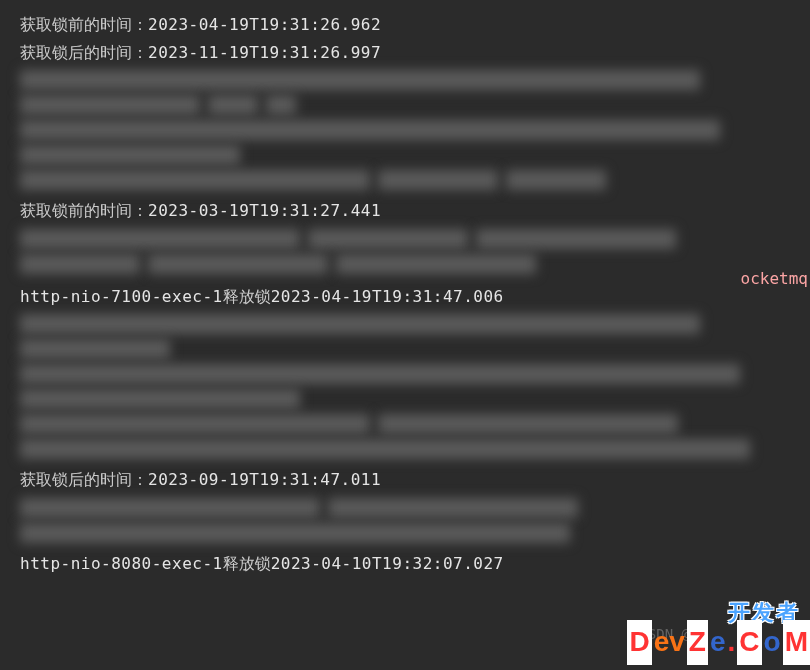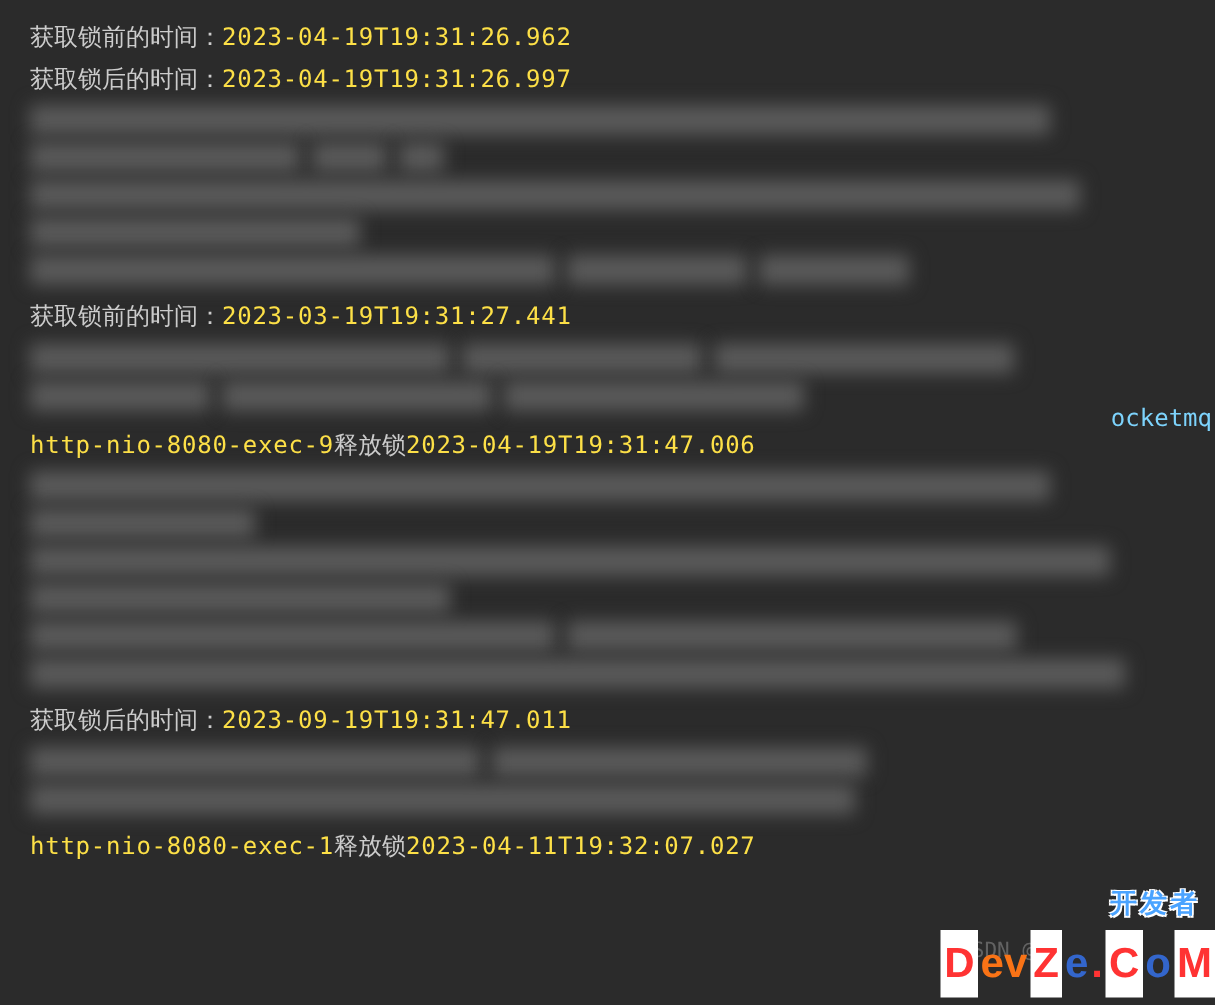--- a/index.html
+++ b/index.html
@@ -20,21 +20,21 @@
       line-height: 1.6;
     }
     .log-line {
       white-space: nowrap;
       margin-bottom: 2px;
     }
     .log-label {
       color: #cccccc;
     }
     .log-time {
-      color: #fde047;
+      color: #e5e5e5;
       letter-spacing: 0.5px;
     }
     .blur-row {
       display: flex;
       gap: 8px;
       margin: 5px 0;
     }
     .blur-seg {
       background: #5a5a5a;
       height: 20px;
@@ -49,54 +49,54 @@
       align-items: center;
       gap: 2px;
     }
     .watermark-text {
       font-family: Arial, sans-serif;
       font-size: 28px;
       font-weight: bold;
     }
     .watermark-cn {
       position: absolute;
-      bottom: 53px;
+      bottom: 40px;
       right: 10px;
       font-family: "SimHei", sans-serif;
-      font-size: 18px;
+      font-size: 22px;
       font-weight: bold;
       color: #4aa3ff;
       text-shadow: 1px 1px 0 #fff, -1px -1px 0 #fff, 1px -1px 0 #fff, -1px 1px 0 #fff;
       letter-spacing: 2px;
     }
     .csdn-wm {
       position: absolute;
       bottom: 25px;
       right: 120px;
       color: #888;
       font-size: 14px;
       opacity: 0.6;
     }
     .frag {
       position: absolute;
       right: 2px;
       top: 266px;
-      color: #7dd3fc;
+      color: #fca5a5;
       font-size: 16px;
     }
   </style>
 </head>
 <body>
 
 <div class="log-line">
   <span class="log-label">获取锁前的时间：</span><span class="log-time">2023-04-19T19:31:26.962</span>
 </div>
 
 <div class="log-line">
-  <span class="log-label">获取锁后的时间：</span><span class="log-time">2023-04-19T19:31:26.997</span>
+  <span class="log-label">获取锁后的时间：</span><span class="log-time">2023-11-19T19:31:26.997</span>
 </div>
 
 <div>
   <div class="blur-row">
       <div class="blur-seg" style="width:680px"></div>
     </div>
   <div class="blur-row">
       <div class="blur-seg" style="width:180px"></div>
       <div class="blur-seg" style="width:50px"></div>
       <div class="blur-seg" style="width:30px"></div>
@@ -127,21 +127,21 @@
   <div class="blur-row">
       <div class="blur-seg" style="width:120px"></div>
       <div class="blur-seg" style="width:180px"></div>
       <div class="blur-seg" style="width:200px"></div>
     </div>
 </div>
 
 <span class="frag">ocketmq</span>
 
 <div class="log-line" style="margin-top:10px">
-  <span class="log-time">http-nio-8080-exec-9</span><span class="log-label">释放锁</span><span class="log-time">2023-04-19T19:31:47.006</span>
+  <span class="log-time">http-nio-7100-exec-1</span><span class="log-label">释放锁</span><span class="log-time">2023-04-19T19:31:47.006</span>
 </div>
 
 <div>
   <div class="blur-row">
       <div class="blur-seg" style="width:680px"></div>
     </div>
   <div class="blur-row">
       <div class="blur-seg" style="width:150px"></div>
     </div>
   <div class="blur-row">
@@ -167,21 +167,21 @@
   <div class="blur-row">
       <div class="blur-seg" style="width:300px"></div>
       <div class="blur-seg" style="width:250px"></div>
     </div>
   <div class="blur-row">
       <div class="blur-seg" style="width:550px"></div>
     </div>
 </div>
 
 <div class="log-line" style="margin-top:8px">
-  <span class="log-time">http-nio-8080-exec-1</span><span class="log-label">释放锁</span><span class="log-time">2023-04-11T19:32:07.027</span>
+  <span class="log-time">http-nio-8080-exec-1</span><span class="log-label">释放锁</span><span class="log-time">2023-04-10T19:32:07.027</span>
 </div>
 
 <div class="csdn-wm">CSDN @</div>
 
 <div class="watermark-cn">开发者</div>
 
 <div class="watermark-corner">
   <span class="watermark-text" style="color:#ff3333;background:#fff;padding:0 2px">D</span>
   <span class="watermark-text" style="color:#f97316">ev</span>
   <span class="watermark-text" style="color:#ff3333;background:#fff;padding:0 2px">Z</span>

